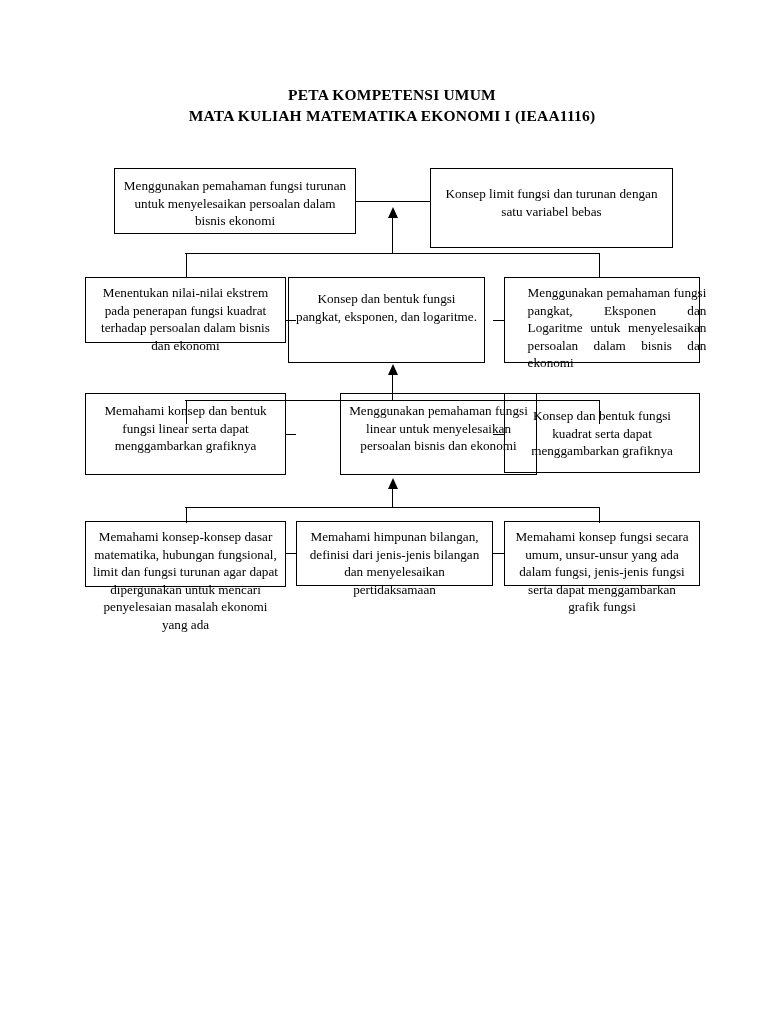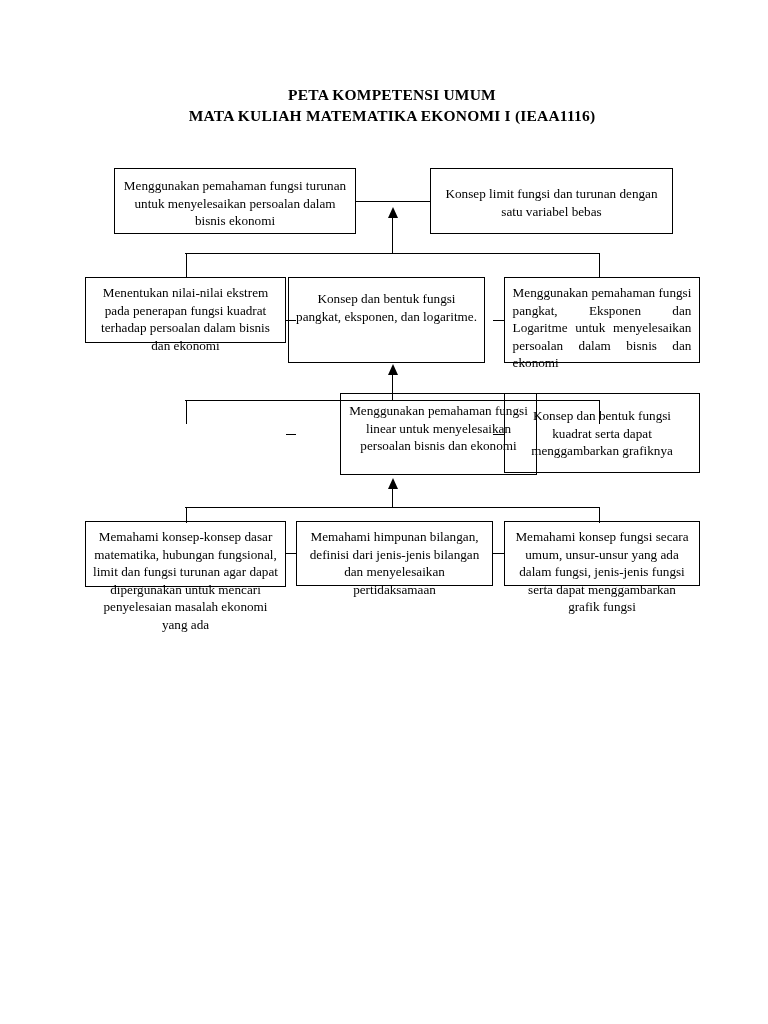--- a/index.html
+++ b/index.html
@@ -56,26 +56,27 @@
     padding: 0 8px;
     text-align: center;
     font-size: 13.2px;
     line-height: 17.6px;
     white-space: normal;
   }
   .node.justify .node-text {
     text-align: justify;
     text-align-last: justify;
     padding: 0 9px;
+    margin-left: 15px;
   }
 
   
   #n-r1c1 { left: 114px; top: 168px; width: 242px; height: 66px; }
   #n-r1c1 .node-text { top: 8px; }
-  #n-r1c3 { left: 430px; top: 168px; width: 243px; height: 66px; text-decoration: underline; }
+  #n-r1c3 { left: 430px; top: 168px; width: 243px; height: 80px; text-decoration: underline; }
   #n-r1c3 .node-text { top: 16px; }
 
   
   #n-r2c1 { left: 85px; top: 277px; width: 201px; height: 66px; }
   #n-r2c2 { left: 288px; top: 277px; width: 197px; height: 86px; }
   #n-r2c2 .node-text { top: 12px; }
   #n-r2c3 { left: 504px; top: 277px; width: 196px; height: 86px; }
 
   
   #n-r3c1 { left: 85px; top: 393px; width: 201px; height: 82px; }
@@ -157,20 +158,23 @@
 
   <div class="conn-h thin" style="left:286px; top:320px; width:10px;"></div>
   <div class="conn-h thin" style="left:493px; top:320px; width:11px;"></div>
 
   <div class="arrow-up" style="left:387.5px; top:364px;"></div>
   <div class="conn-v" style="left:392px; top:374px; height:27px;"></div>
   <div class="conn-h" style="left:185px; top:400px; width:415px;"></div>
   <div class="conn-v" style="left:186px; top:400px; height:24px;"></div>
   <div class="conn-v" style="left:599px; top:400px; height:24px;"></div>
 
+  <div class="node" id="n-r3c1">
+    <div class="node-text">Memahami konsep dan bentuk fungsi linear serta dapat menggambarkan grafiknya</div>
+  </div>
   <div class="node" id="n-r3c2">
     <div class="node-text">Menggunakan pemahaman fungsi linear untuk menyelesaikan persoalan bisnis dan ekonomi</div>
   </div>
   <div class="node" id="n-r3c3">
     <div class="node-text">Konsep dan bentuk fungsi kuadrat serta dapat menggambarkan grafiknya</div>
   </div>
 
   <div class="conn-h thin" style="left:286px; top:434px; width:10px;"></div>
   <div class="conn-h thin" style="left:493px; top:434px; width:11px;"></div>
 

